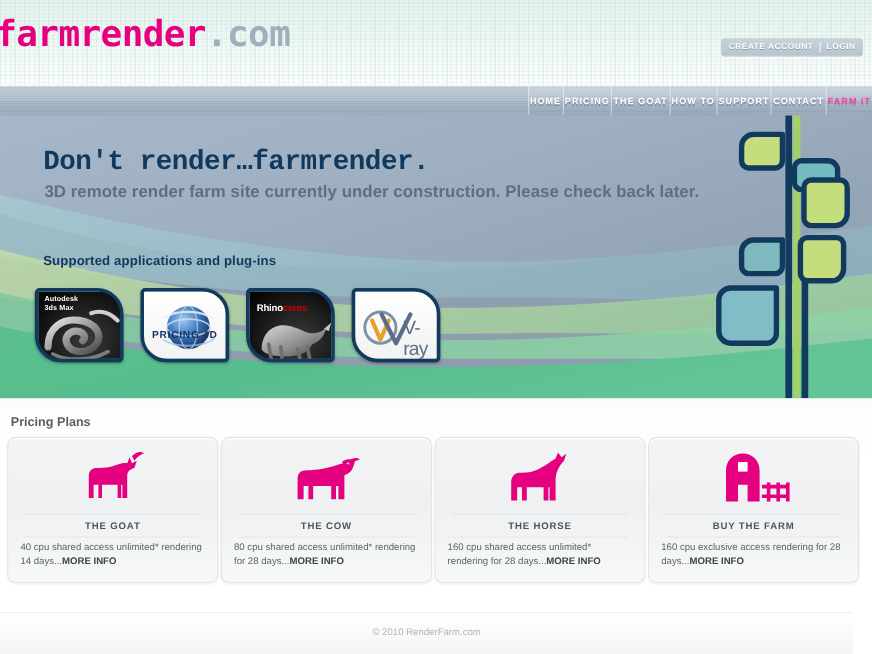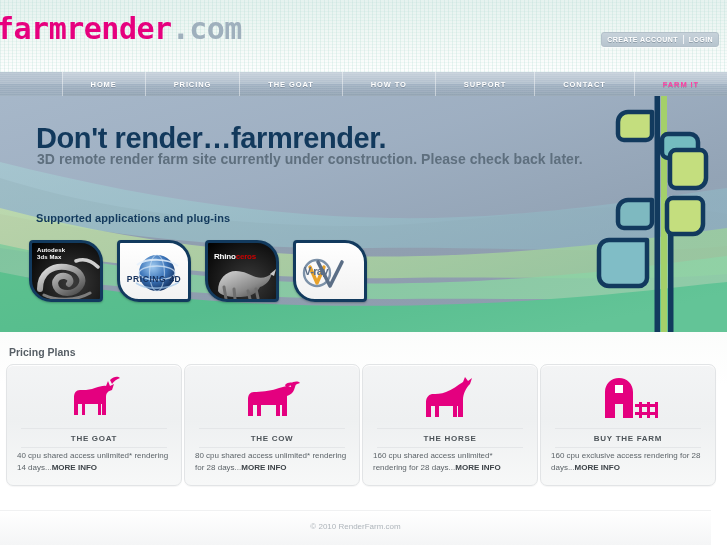--- a/index.html
+++ b/index.html
@@ -90,21 +90,21 @@
     content: "";
     position: absolute; inset: 0;
     background-image: repeating-linear-gradient(0deg, rgba(255,255,255,.10) 0 1px, rgba(0,0,0,0) 1px 2px);
     pointer-events: none;
   }
   .nav-item {
     position: relative;
     display: flex;
     align-items: center;
     justify-content: center;
-    padding: 0 28px;
+    padding: 0 1px;
     font-size: 7.5px;
     font-weight: 700;
     letter-spacing: .9px;
     color: #ffffff;
     text-shadow: 0 1px 0 rgba(110,125,140,.65);
     cursor: pointer;
     white-space: nowrap;
     border-left: 1px solid rgba(255,255,255,.45);
     background: linear-gradient(180deg, rgba(255,255,255,.20) 0%, rgba(255,255,255,.02) 55%, rgba(0,0,0,.04) 100%);
   }
@@ -117,26 +117,27 @@
     left: 0; top: 96px;
     width: 727px; height: 236px;
     overflow: hidden;
     background: #8d9bab;
   }
   #hero-svg { position: absolute; left: 0; top: 0; }
 
   #hero-title {
     position: absolute;
     left: 36px; top: 26px;
-    font-size: 29px;
+    font-size: 23px;
     font-weight: 700;
     color: #12395c;
     letter-spacing: -0.4px;
     white-space: nowrap;
     z-index: 5;
+    font-family: Liberation Mono, monospace;
   }
   #hero-sub {
     position: absolute;
     left: 37px; top: 55px;
     font-size: 14px;
     font-weight: 700;
     color: #5e6f7e;
     letter-spacing: .05px;
     white-space: nowrap;
     z-index: 5;
@@ -184,22 +185,22 @@
   .tile-rhino-cap .w1 { color:#ffffff; }
   .tile-rhino-cap .w2 { color:#cc0000; }
 
   .tile-c4d-txt {
     position: absolute; left: 0; right: 0; top: 31px;
     text-align: center;
     font-size: 8.5px; font-weight: 700; letter-spacing: .6px;
     color: #16315c;
   }
   .tile-vray-txt {
-    position: absolute; left: 8px; top: 22px;
-    font-size: 11px; font-weight: 700; letter-spacing: -.6px;
+    position: absolute; left: 40px; top: 22px;
+    font-size: 16px; font-weight: 400; letter-spacing: -.6px;
     color: #5b6e86;
   }
 
   
   #pricing-section {
     position: absolute;
     left: 0; top: 332px;
     width: 727px; height: 178px;
     background: linear-gradient(180deg,#fbfcfb 0%, #ffffff 30%, #ffffff 100%);
   }

